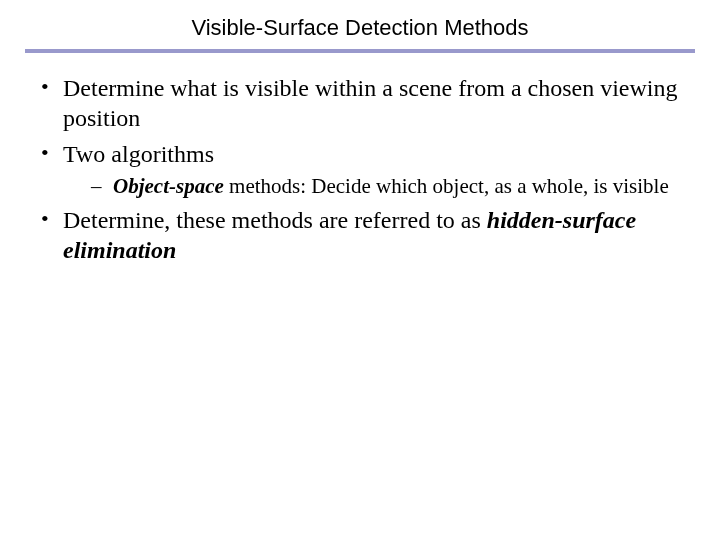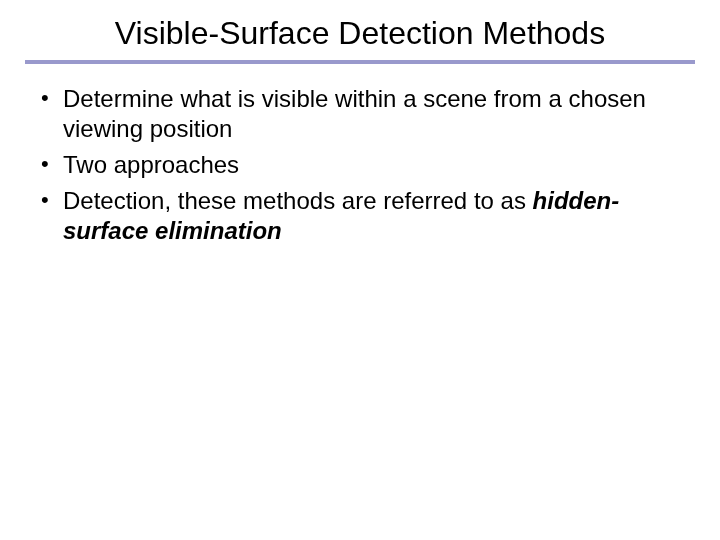--- a/index.html
+++ b/index.html
@@ -9,36 +9,37 @@
     }
     body {
       width: 720px;
       height: 540px;
       background: #ffffff;
       font-family: Arial, Helvetica, sans-serif;
       color: #000000;
       padding: 15px 25px;
     }
     .title {
-      font-size: 32px;
+      font-size: 22px;
       font-weight: normal;
       text-align: center;
       margin-bottom: 8px;
     }
     .underline {
       height: 4px;
       background: #9999cc;
       margin: 0 0 20px 0;
     }
     .content {
       padding: 0 10px;
     }
     ul.bullets {
       list-style: none;
       padding: 0;
+      font-family: Liberation Serif, serif;
     }
     ul.bullets > li {
       position: relative;
       padding-left: 28px;
       font-size: 24px;
       line-height: 1.25;
       margin-bottom: 6px;
     }
     ul.bullets > li::before {
       content: "•";
@@ -74,21 +75,24 @@
 </head>
 <body>
 
 <h1 class="title">Visible-Surface Detection Methods</h1>
 <div class="underline"></div>
 
 <div class="content">
   <ul class="bullets">
     <li>Determine what is visible within a scene from a chosen viewing position</li>
     <li>
-      <span>Two approaches</span>
+      <span>Two algorithms</span>
       <ul class="dashes">
+        <li>
+          <span class="bold-italic">Object-space</span><span> methods: Decide which object, as a whole, is visible</span>
+        </li>
       </ul>
     </li>
     <li>
-      <span>Detection, these methods are referred to as </span><span class="bold-italic">hidden-surface elimination</span>
+      <span>Determine, these methods are referred to as </span><span class="bold-italic">hidden-surface elimination</span>
     </li>
   </ul>
 </div>
 
 </body></html>

